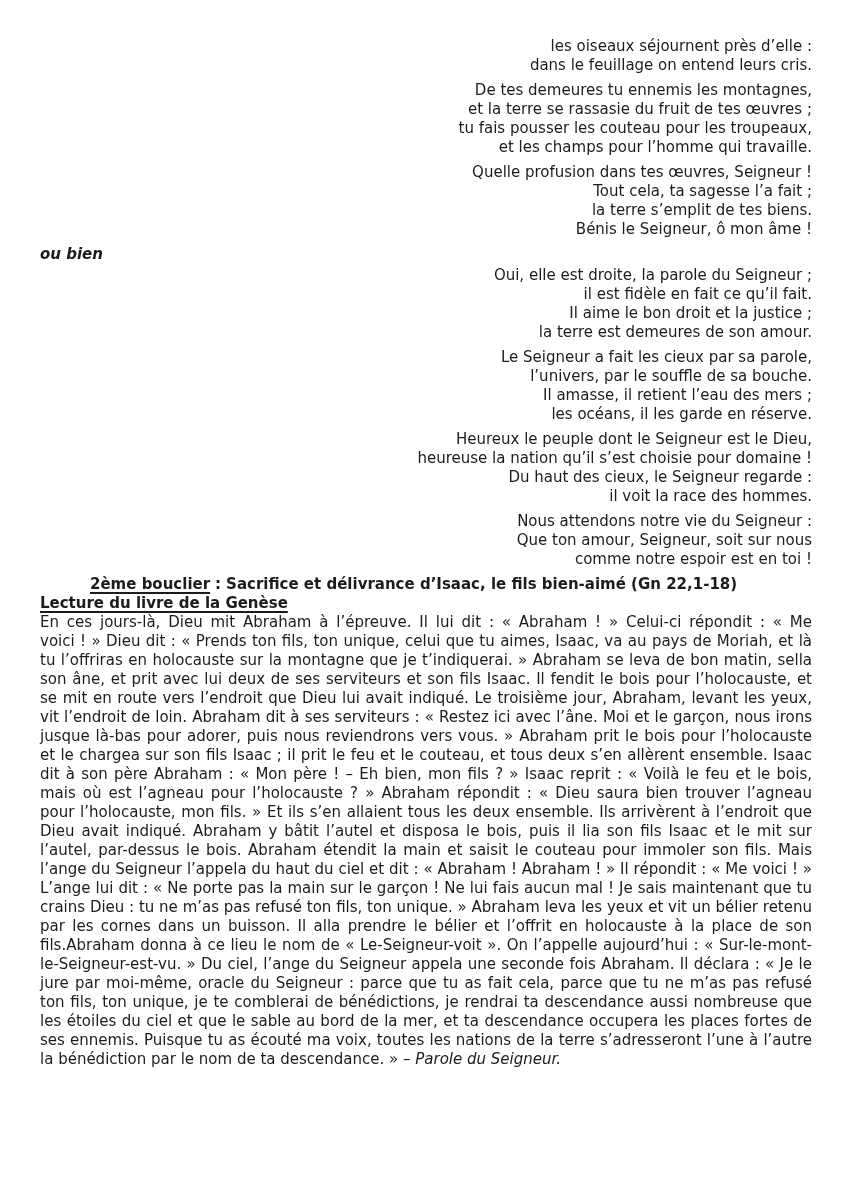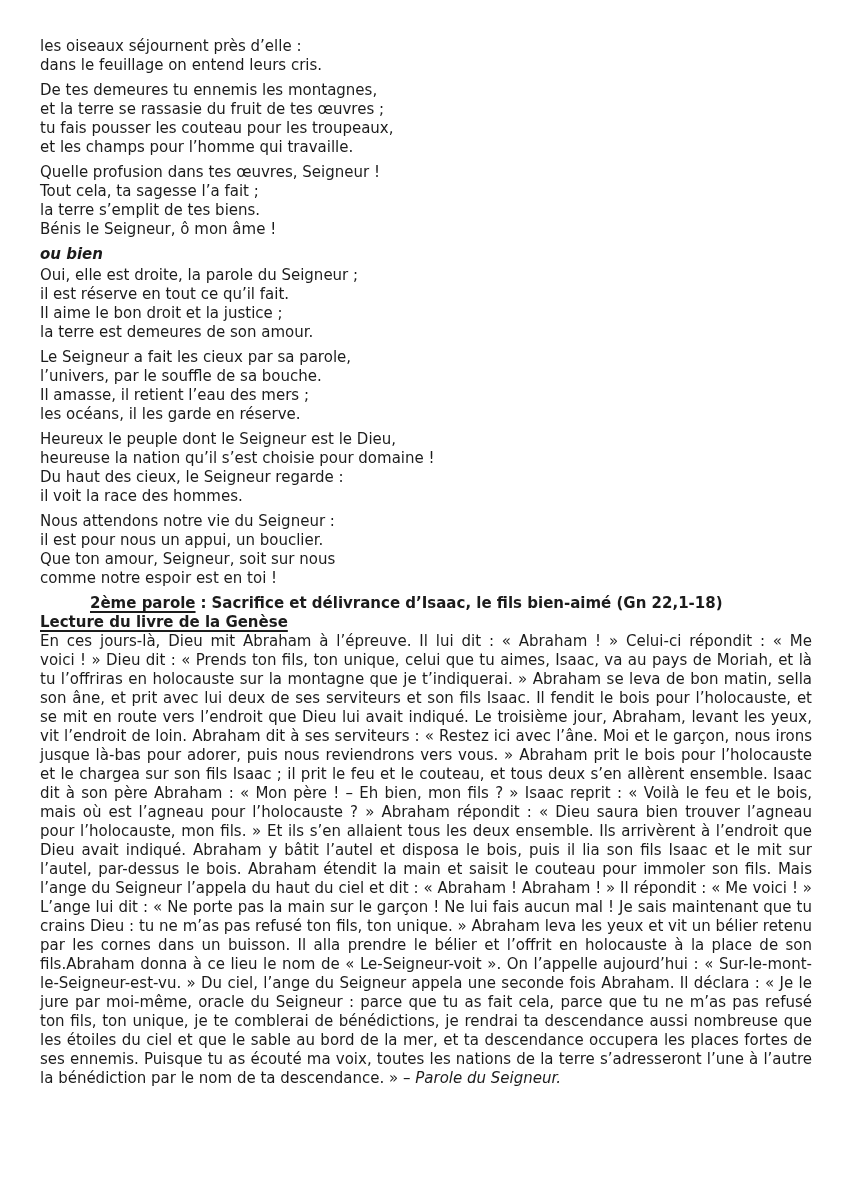--- a/index.html
+++ b/index.html
@@ -14,20 +14,21 @@
     font-family: "DejaVu Sans", "Liberation Sans", sans-serif;
     font-size: 15px;
     line-height: 19px;
     color: #1c1c1c;
   }
   .page {
     padding: 37px 36px 0 40px;
   }
   .stanza {
     margin: 0 0 6px 0;
+    text-align: right;
   }
   .pline {
     white-space: pre-wrap;
   }
   .uline {
     text-decoration: underline;
     text-decoration-thickness: 2px;
     text-underline-offset: 3px;
   }
   .oubien {
@@ -87,43 +88,42 @@
         <div class="pline">Bénis le Seigneur, ô mon âme !</div>
       </div>
   </section>
 
   <div class="oubien">ou bien</div>
 
 
   <section>
     <div class="stanza">
         <div class="pline">Oui, elle est droite, la parole du Seigneur ;</div>
-        <div class="pline">il est réserve en tout ce qu’il fait.</div>
+        <div class="pline">il est fidèle en fait ce qu’il fait.</div>
         <div class="pline">Il aime le bon droit et la justice ;</div>
         <div class="pline">la terre est demeures de son amour.</div>
       </div>
     <div class="stanza">
         <div class="pline">Le Seigneur a fait les cieux par sa parole,</div>
         <div class="pline">l’univers, par le souffle de sa bouche.</div>
         <div class="pline">Il amasse, il retient l’eau des mers ;</div>
         <div class="pline">les océans, il les garde en réserve.</div>
       </div>
     <div class="stanza">
         <div class="pline">Heureux le peuple dont le Seigneur est le Dieu,</div>
         <div class="pline">heureuse la nation qu’il s’est choisie pour domaine !</div>
         <div class="pline">Du haut des cieux, le Seigneur regarde :</div>
         <div class="pline">il voit la race des hommes.</div>
       </div>
     <div class="stanza">
         <div class="pline">Nous attendons notre vie du Seigneur :</div>
-        <div class="pline">il est pour nous un appui, un bouclier.</div>
         <div class="pline">Que ton amour, Seigneur, soit sur nous</div>
         <div class="pline">comme notre espoir est en toi !</div>
       </div>
   </section>
 
   <section>
-    <div class="reading-title"><span class="uline">2ème parole</span><span class="sep">:</span><span class="title-text">Sacrifice et délivrance d’Isaac, le fils bien-aimé (Gn 22,1-18)</span></div>
+    <div class="reading-title"><span class="uline">2ème bouclier</span><span class="sep">:</span><span class="title-text">Sacrifice et délivrance d’Isaac, le fils bien-aimé (Gn 22,1-18)</span></div>
     <div class="reading-source uline">Lecture du livre de la Genèse</div>
     <p class="reading-body"><span>En ces jours-là, Dieu mit Abraham à l’épreuve. Il lui dit : «&nbsp;Abraham&nbsp;!&nbsp;» Celui-ci répondit : «&nbsp;Me voici&nbsp;!&nbsp;» Dieu dit : «&nbsp;Prends ton fils, ton unique, celui que tu aimes, Isaac, va au pays de Moriah, et là tu l’offriras en holocauste sur la montagne que je t’indiquerai.&nbsp;» Abraham se leva de bon matin, sella son âne, et prit avec lui deux de ses serviteurs et son fils Isaac. Il fendit le bois pour l’holocauste, et se mit en route vers l’endroit que Dieu lui avait indiqué. Le troisième jour, Abraham, levant les yeux, vit l’endroit de loin. Abraham dit à ses serviteurs : «&nbsp;Restez ici avec l’âne. Moi et le garçon, nous irons jusque là-bas pour adorer, puis nous reviendrons vers vous.&nbsp;» Abraham prit le bois pour l’holocauste et le chargea sur son fils Isaac ; il prit le feu et le couteau, et tous deux s’en allèrent ensemble. Isaac dit à son père Abraham : «&nbsp;Mon père&nbsp;! – Eh bien, mon fils&nbsp;?&nbsp;» Isaac reprit : «&nbsp;Voilà le feu et le bois, mais où est l’agneau pour l’holocauste&nbsp;?&nbsp;» Abraham répondit : «&nbsp;Dieu saura bien trouver l’agneau pour l’holocauste, mon fils.&nbsp;» Et ils s’en allaient tous les deux ensemble. Ils arrivèrent à l’endroit que Dieu avait indiqué. Abraham y bâtit l’autel et disposa le bois, puis il lia son fils Isaac et le mit sur l’autel, par-dessus le bois. Abraham étendit la main et saisit le couteau pour immoler son fils. Mais l’ange du Seigneur l’appela du haut du ciel et dit : «&nbsp;Abraham&nbsp;! Abraham&nbsp;!&nbsp;» Il répondit : «&nbsp;Me voici&nbsp;!&nbsp;» L’ange lui dit : «&nbsp;Ne porte pas la main sur le garçon&nbsp;! Ne lui fais aucun mal&nbsp;! Je sais maintenant que tu crains Dieu : tu ne m’as pas refusé ton fils, ton unique.&nbsp;» Abraham leva les yeux et vit un bélier retenu par les cornes dans un buisson. Il alla prendre le bélier et l’offrit en holocauste à la place de son fils.Abraham donna à ce lieu le nom de «&nbsp;Le-Seigneur-voit&nbsp;». On l’appelle aujourd’hui : «&nbsp;Sur-le-mont-le-Seigneur-est-vu.&nbsp;» Du ciel, l’ange du Seigneur appela une seconde fois Abraham. Il déclara : «&nbsp;Je le jure par moi-même, oracle du Seigneur : parce que tu as fait cela, parce que tu ne m’as pas refusé ton fils, ton unique, je te comblerai de bénédictions, je rendrai ta descendance aussi nombreuse que les étoiles du ciel et que le sable au bord de la mer, et ta descendance occupera les places fortes de ses ennemis. Puisque tu as écouté ma voix, toutes les nations de la terre s’adresseront l’une à l’autre la bénédiction par le nom de ta descendance.&nbsp;» – </span><i>Parole du Seigneur.</i></p>
   </section>
 
 </div>
 
 </body></html>

